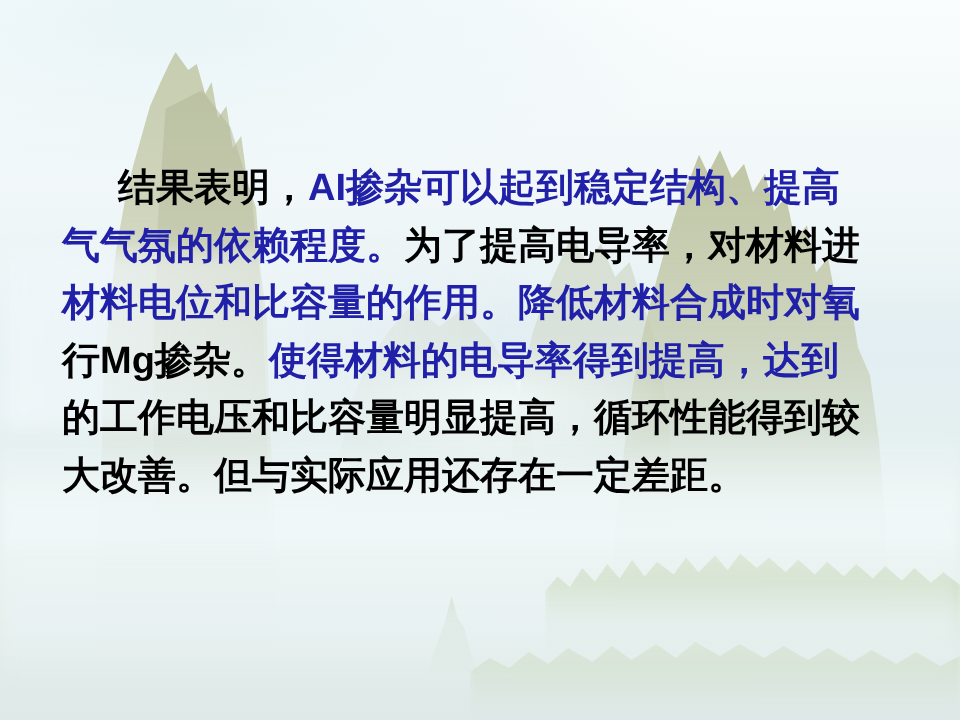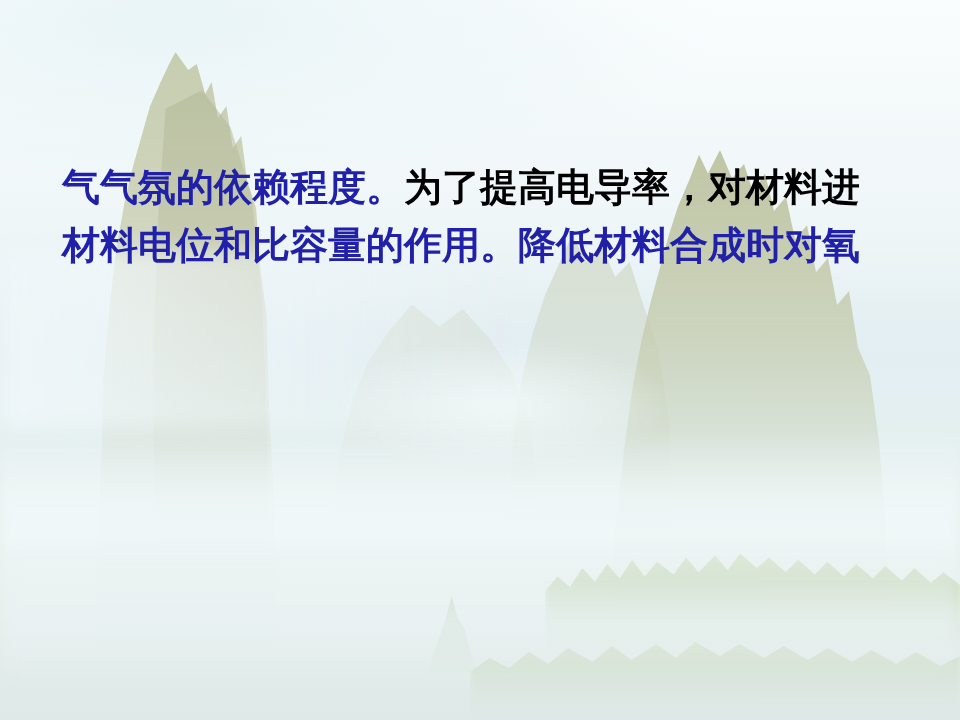--- a/index.html
+++ b/index.html
@@ -274,29 +274,41 @@
   <div class="mist mist-1"></div>
 
   <div class="forest-b"></div>
 
   <div class="mist mist-2"></div>
   <div class="mist mist-bottom"></div>
 
   <div class="text-body">
     <div class="para">
 
+      <div class="line indent">
+        <span class="seg-black">结果表明，</span><span class="seg-blue">AI掺杂可以起到稳定结构、提高</span>
+      </div>
 
       <div class="line">
         <span class="seg-blue">气气氛的依赖程度。</span><span class="seg-black">为了提高电导率，对材料进</span>
       </div>
 
       <div class="line">
         <span class="seg-blue">材料电位和比容量的作用。降低材料合成时对氧</span>
       </div>
 
-
-
-
+      <div class="line">
+        <span class="seg-black">行Mg掺杂。</span><span class="seg-blue">使得材料的电导率得到提高，达到</span>
+      </div>
+
+
+      <div class="line">
+        <span class="seg-black">的工作电压和比容量明显提高，循环性能得到较</span>
+      </div>
+
+      <div class="line">
+        <span class="seg-black">大改善。但与实际应用还存在一定差距。</span>
+      </div>
 
     </div>
   </div>
 
 </div>
 
 </body></html>

